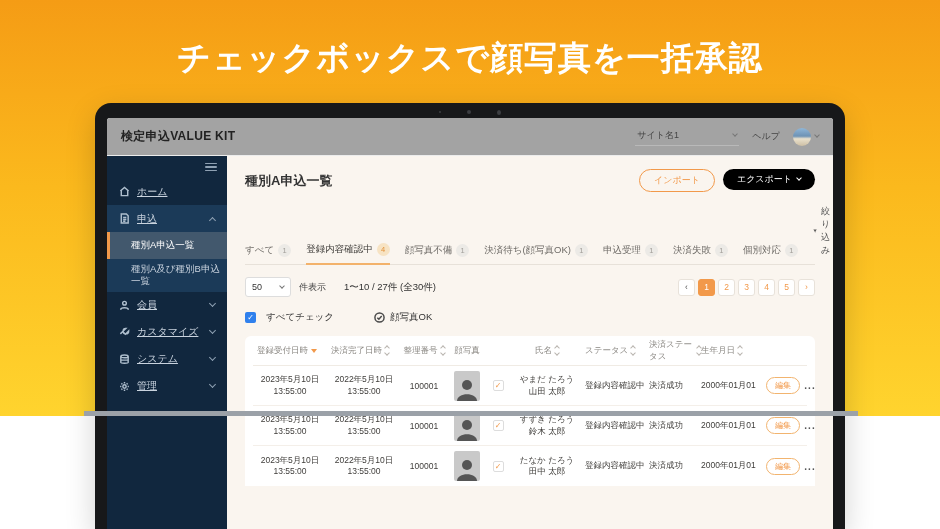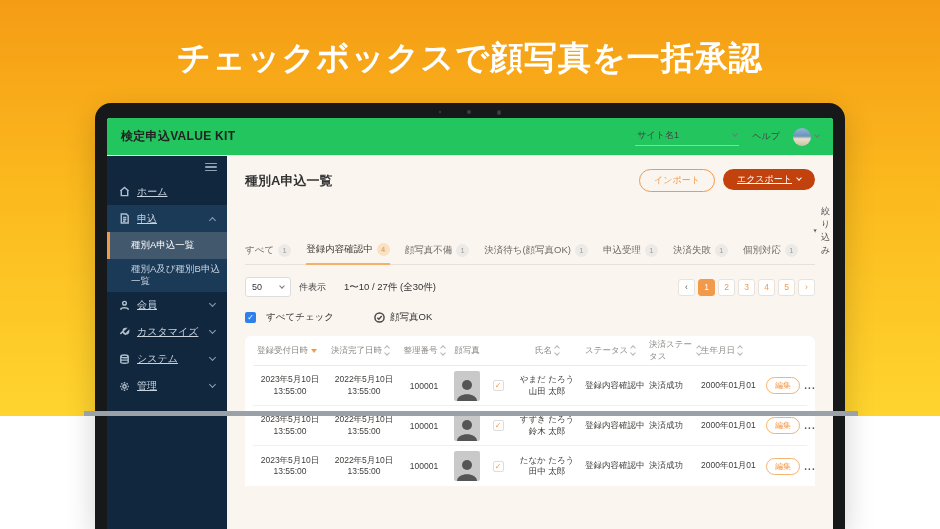--- a/index.html
+++ b/index.html
@@ -20,21 +20,21 @@
   .camera i:nth-child(1){ width:2px; height:2px; }
   .camera i:nth-child(2){ width:4px; height:4px; }
   .camera i:nth-child(3){ width:4px; height:5px; }
   .laptop-base { position:absolute; bottom:0; left:84px; width:774px; height:5px;
     background:#9BA1A8; z-index:5; }
 
   .screen { width:726px; height:411px; background:#fff; border-radius:3px 3px 0 0;
     display:flex; flex-direction:column; overflow:hidden; }
 
   
-  .app-header { height:38px; flex:0 0 38px; background:#22c55e; display:flex;
+  .app-header { height:38px; flex:0 0 38px; background:#a3a3a3; display:flex;
     align-items:center; padding:0 14px; border-bottom:1px solid #ececec; }
   .brand { font-size:12px; font-weight:700; color:#222; letter-spacing:.3px; }
   .hdr-right { margin-left:auto; display:flex; align-items:center; gap:13px; }
   .site-select { width:104px; display:flex; align-items:center; justify-content:space-between;
     border-bottom:1px solid #b9b9b9; padding:2px 2px 3px 2px; font-size:9px; color:#444; cursor:pointer; }
   .help { font-size:9px; color:#444; cursor:pointer; }
   .avatar-wrap { display:flex; align-items:center; gap:4px; cursor:pointer; }
   .avatar { width:18px; height:18px; border-radius:50%;
     background:linear-gradient(180deg,#8fb6d8 0%,#6e93b5 45%,#e9e0cc 60%,#cdbfa4 100%); }
   .chev { display:inline-block; width:5px; height:5px; border-right:1.4px solid #777;
@@ -61,21 +61,21 @@
   .side-sub.wrap { padding-top:4px; padding-bottom:4px; }
 
   
   .main { flex:1; background:#FAF5EF; padding:13px 18px 0 18px; color:#444; min-width:0; }
   .page-head { display:flex; align-items:center; }
   .page-title { font-size:13px; font-weight:700; color:#333; }
   .head-btns { margin-left:auto; display:flex; gap:8px; align-items:flex-start; }
   .btn { border-radius:12px; font-size:9px; padding:4px 14px; cursor:pointer; display:flex;
     align-items:center; gap:5px; border:none; }
   .btn-import { background:transparent; border:1px solid #F2994A; color:#F2994A; }
-  .btn-export { background:#c2410c; color:#fff;text-decoration:underline; }
+  .btn-export { background:#000000; color:#fff; }
 
   .tabs { margin-top:13px; display:flex; align-items:flex-end; gap:15px;
     border-bottom:1px solid #E7E1D9; }
   .tab { display:flex; align-items:center; gap:4px; font-size:9.5px; color:#6d6a66;
     padding-bottom:7px; cursor:pointer; white-space:nowrap; }
   .tab.active { color:#3d3b38; border-bottom:2px solid #F3B26B; margin-bottom:-1px; }
   .badge { width:13px; height:13px; border-radius:50%; background:#ECEAE6; color:#A09D98;
     font-size:7.5px; display:flex; align-items:center; justify-content:center; }
   .tab.active .badge { background:#F7E3C3; color:#E2913A; }
   .filter { margin-left:auto; display:flex; align-items:center; gap:4px; font-size:9px;

